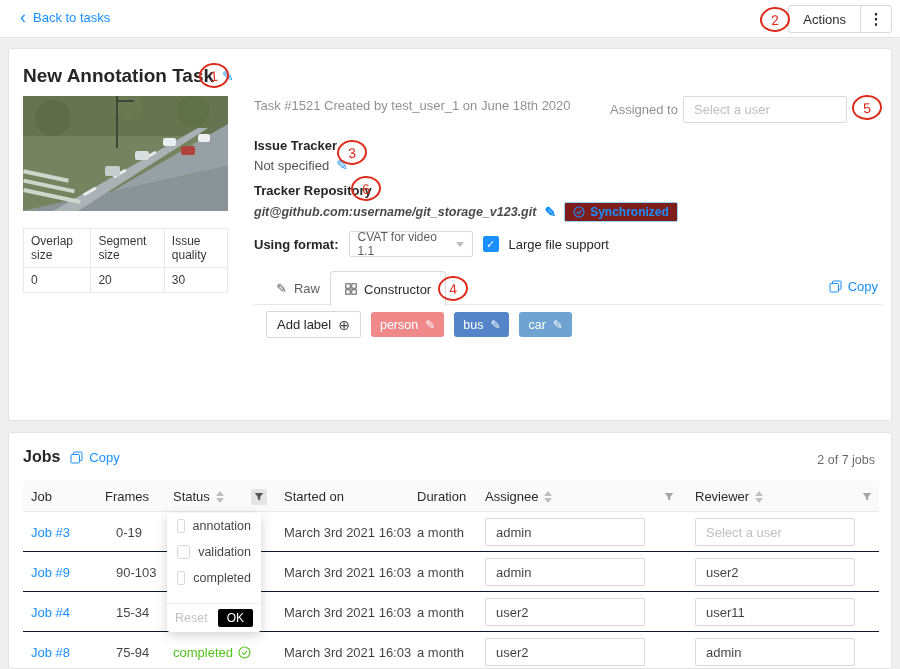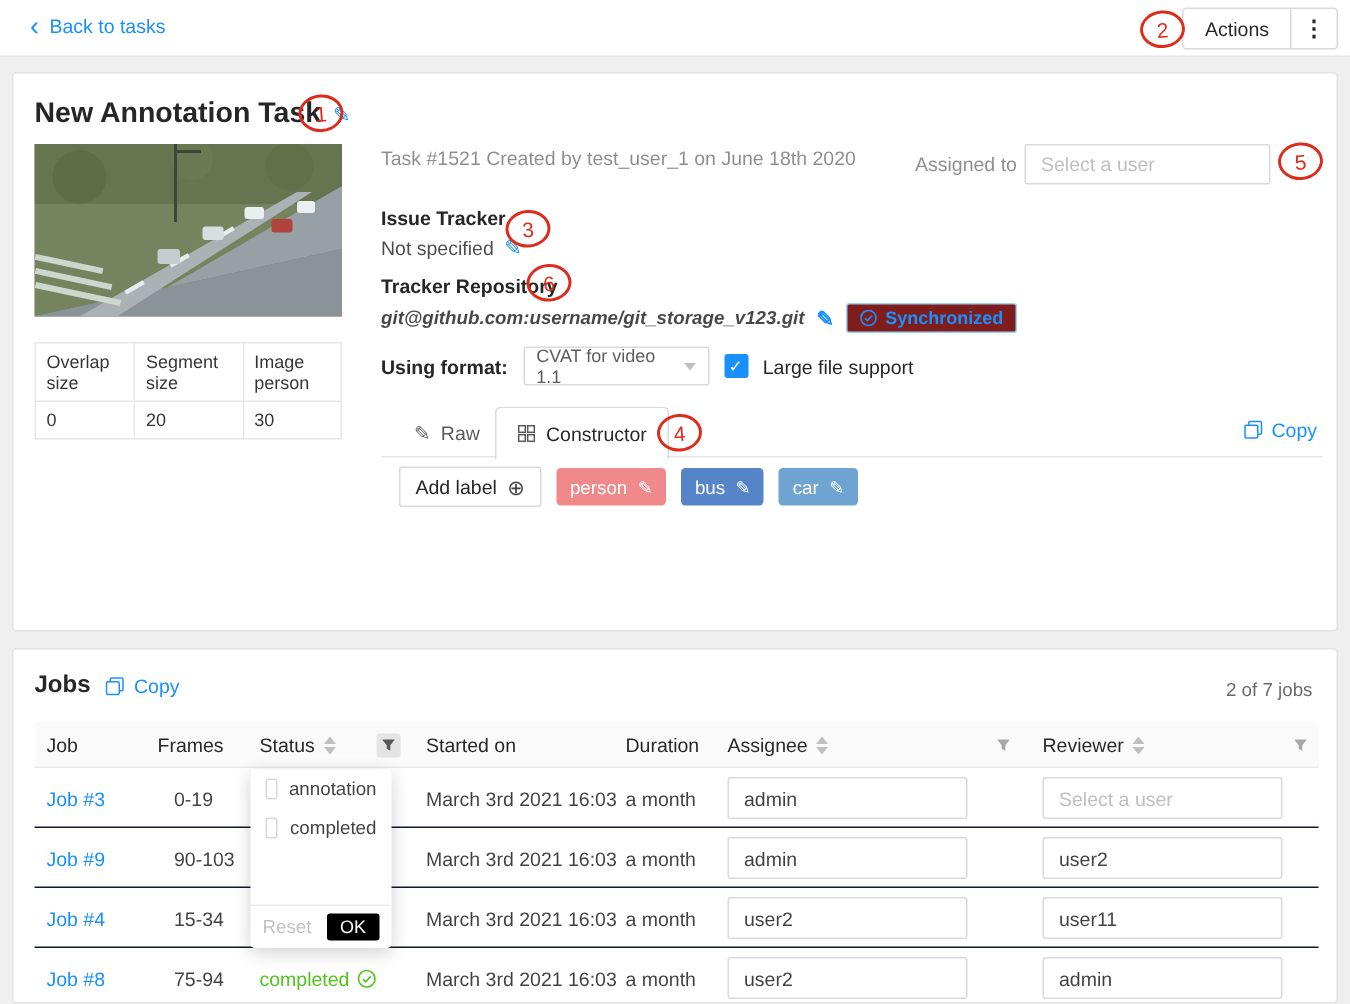--- a/index.html
+++ b/index.html
@@ -143,21 +143,21 @@
         <rect x="93" y="0" width="2" height="52" fill="#3d4639"></rect>
         <rect x="93" y="4" width="18" height="2" fill="#3d4639"></rect>
       </svg>
     </div>
 
     <table class="params">
       <tbody>
           <tr>
         <th>Overlap size</th>
         <th>Segment size</th>
-        <th>Image person</th>
+        <th>Issue quality</th>
       </tr>
       <tr>
         <td>0</td>
         <td>20</td>
         <td>30</td>
       </tr>
     </tbody>
       </table>
 
     <div class="task-meta">Task #1521 Created by test_user_1 on June 18th 2020</div>
@@ -350,20 +350,24 @@
     </div>
   </div>
 
   <div class="filter-pop">
     <div class="filter-opt">
       <span class="checkbox-off"></span>
       <span>annotation</span>
     </div>
     <div class="filter-opt">
       <span class="checkbox-off"></span>
+      <span>validation</span>
+    </div>
+    <div class="filter-opt">
+      <span class="checkbox-off"></span>
       <span>completed</span>
     </div>
     <div class="filter-foot">
       <span class="reset-btn">Reset</span>
       <button class="ok-btn">OK</button>
     </div>
   </div>
 
   <div class="callout" style="left:199px; top:63px;">1</div>
   <div class="callout" style="left:760px; top:7px;">2</div>

